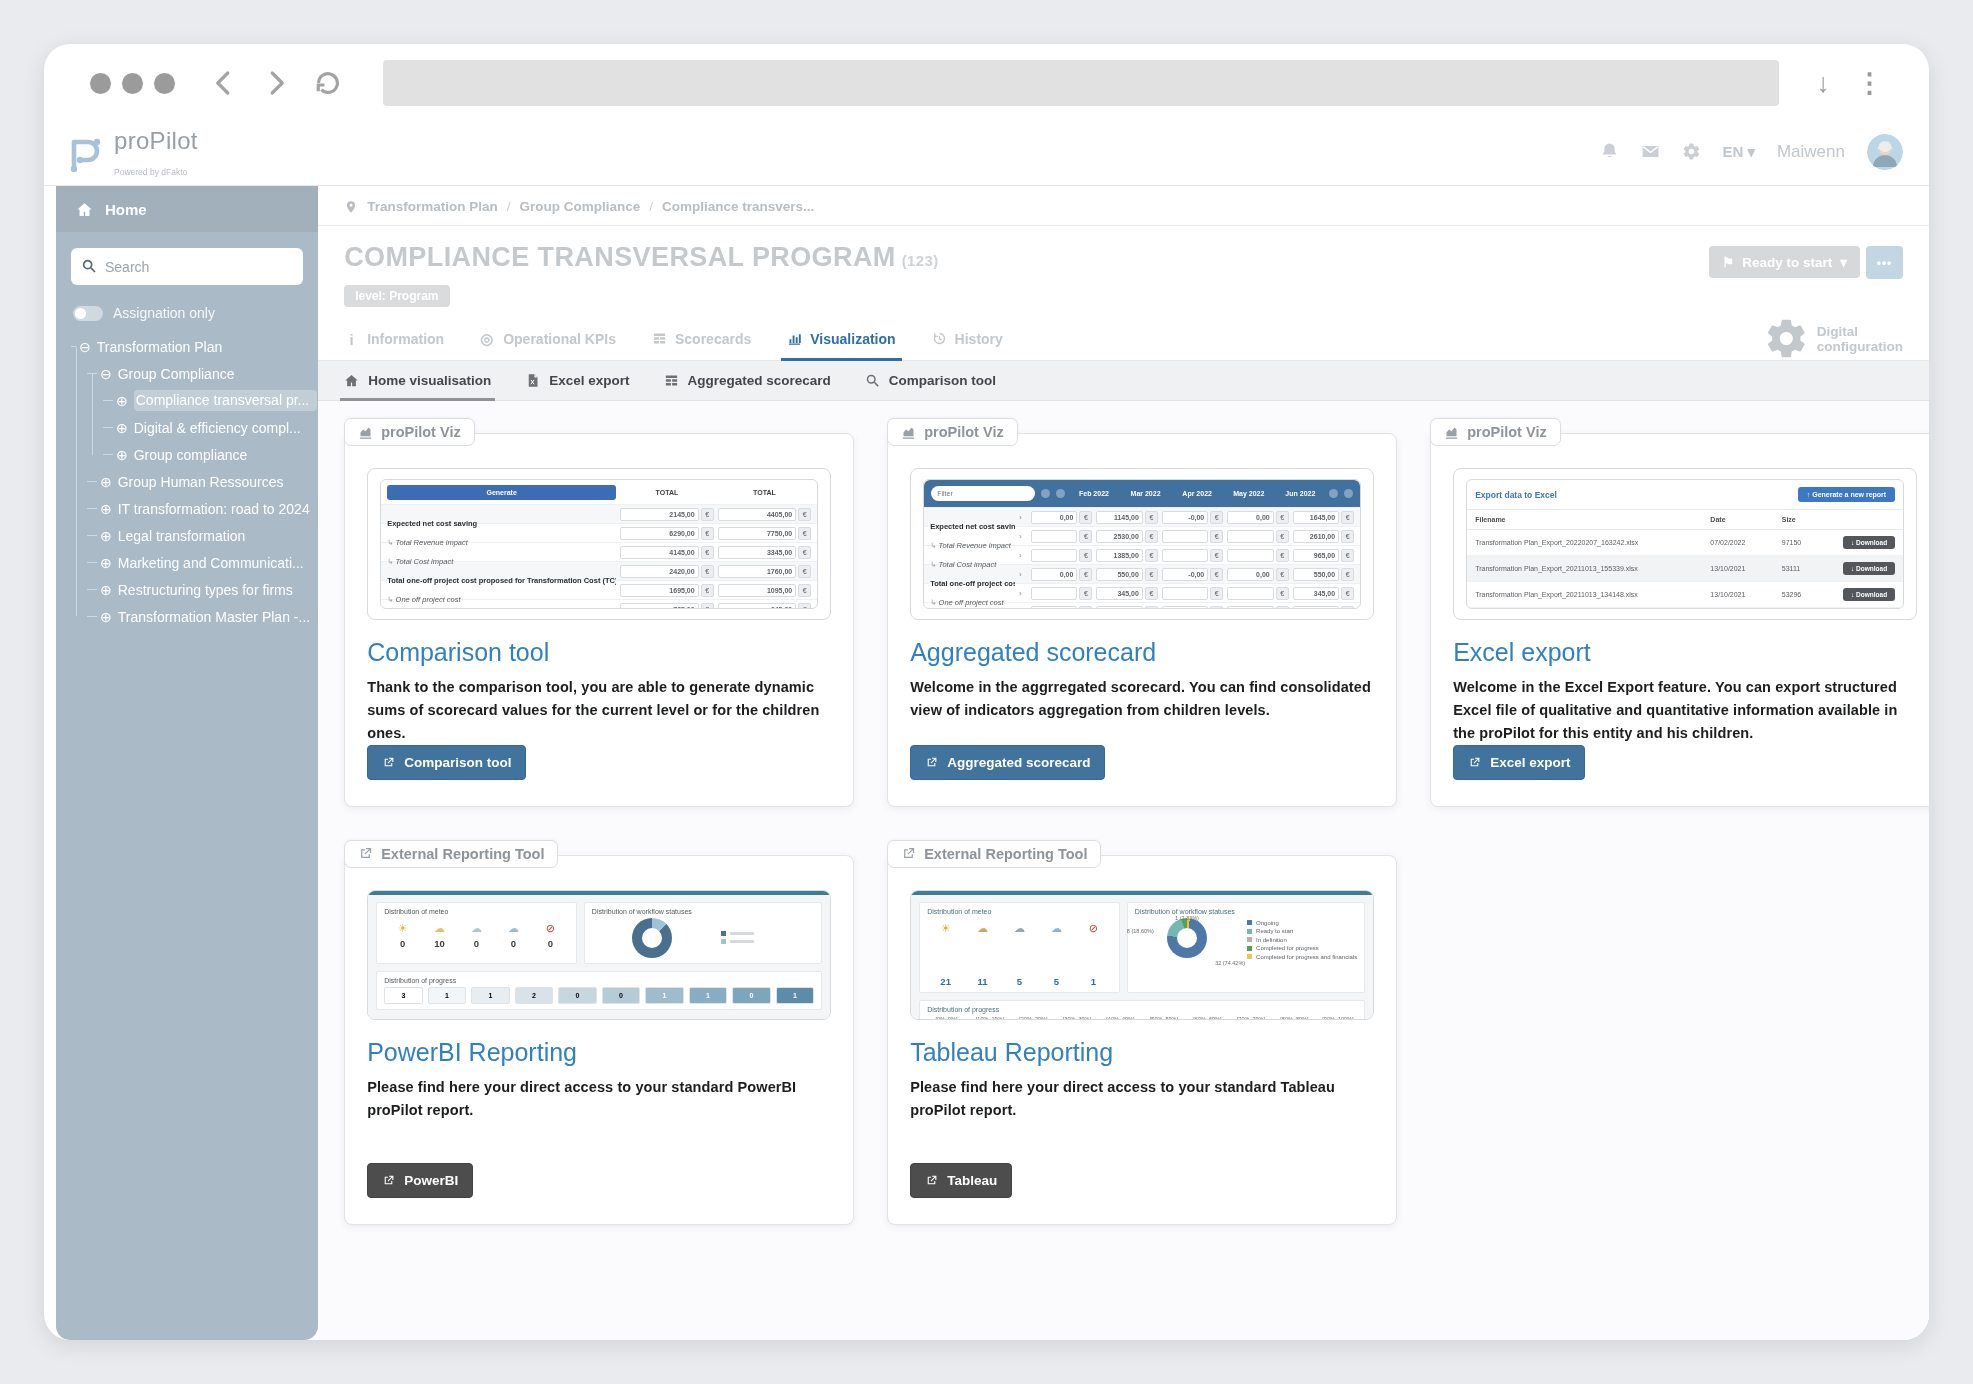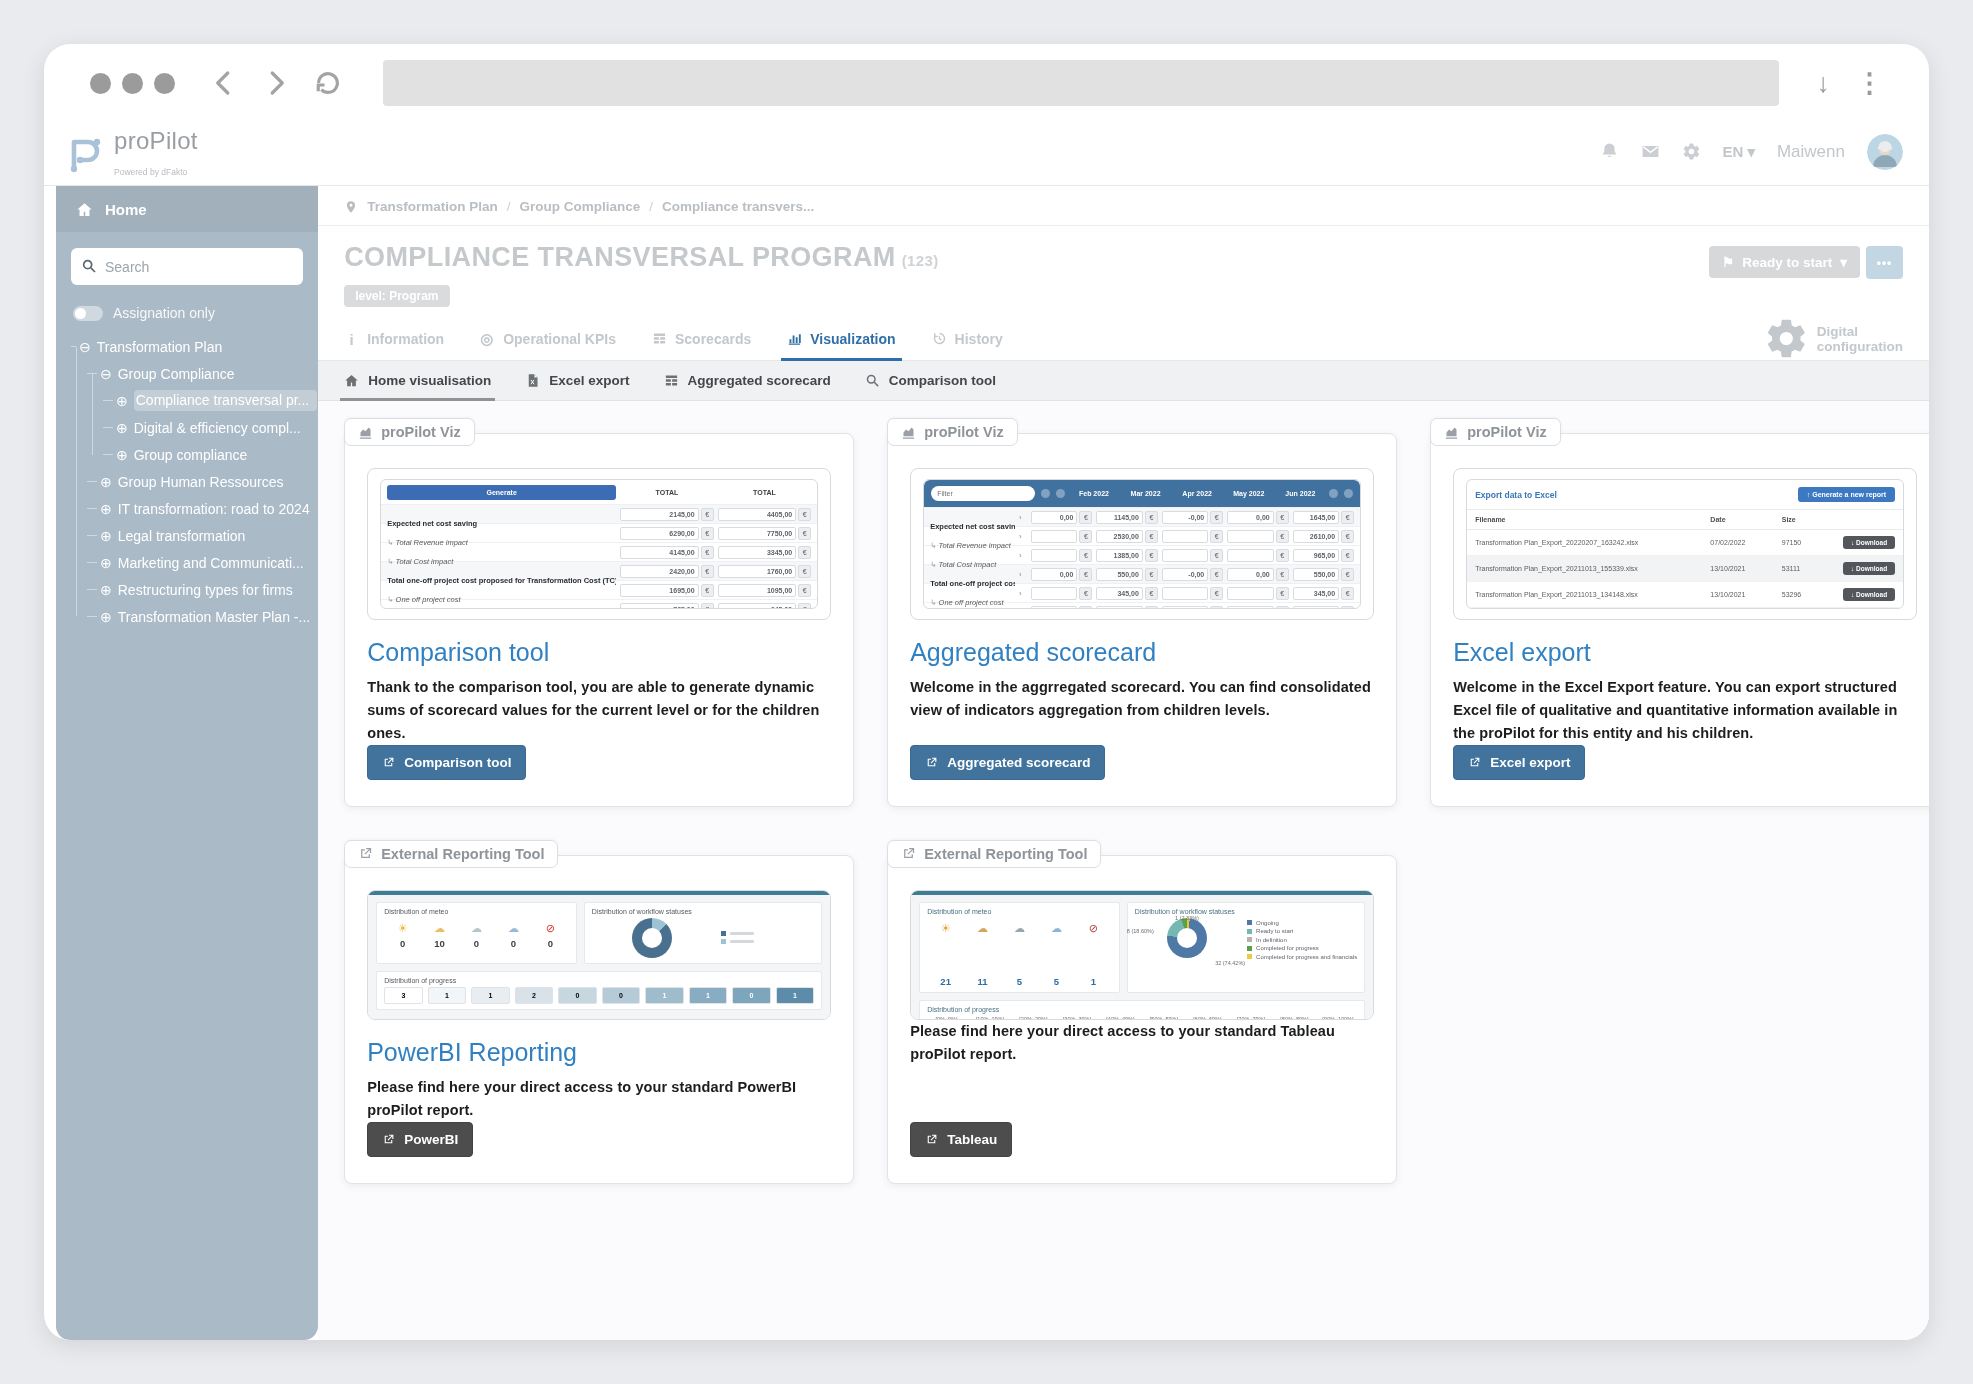--- a/index.html
+++ b/index.html
@@ -86,21 +86,21 @@
   .cardarea { flex:1; background:#fbfbfd; padding:32px 26px; display:grid; grid-template-columns:repeat(3, 510px); column-gap:33px; row-gap:48px; align-content:start; overflow:hidden; }
   .card { position:relative; background:#fff; border:1px solid #e2e3e6; border-radius:8px; box-shadow:0 2px 7px rgba(60,64,67,.08); padding:18px 22px 26px; display:flex; flex-direction:column; }
   .card.short { min-height:252px; }
   .tag { position:absolute; top:-16px; left:-1px; background:#fff; border:1px solid #dcdee1; border-radius:7px; padding:5px 13px; display:flex; align-items:center; gap:8px; font-size:14.5px; font-weight:700; color:#8e9499; box-shadow:0 -1px 3px rgba(0,0,0,.04); }
   .tag .tic { width:15px; height:15px; color:#9aa0a5; }
   .thumb { margin-top:16px; border:1px solid #d8dadd; border-radius:8px; background:#fff; overflow:hidden; }
   .thumb.tall { height:152px; padding:10px 12px; }
   .c-title { margin:18px 0 9px; font-size:25px; color:#3181c2; font-weight:400; }
   .c-desc { font-size:14.5px; font-weight:700; color:#1b1d1f; line-height:1.58; letter-spacing:.1px; }
   .c-btn { margin-top:auto; align-self:flex-start; display:flex; align-items:center; gap:9px; background:#42739c; border:1px solid #3a6890; color:#fff; font-size:13.5px; font-weight:700; padding:9px 14px; border-radius:4px; cursor:pointer; font-family:inherit; }
-  .c-btn.dark { background:#4d4d4d; border-color:#434343; }
+  .c-btn.dark { background:#4d4d4d; border-color:#434343;margin-top:41px; }
   .c-btn .tic { width:13px; height:13px; }
 
   
   .mt { border:1px solid #d6d9dd; border-radius:6px; overflow:hidden; height:100%; }
   .mt-head { display:flex; align-items:center; height:24px; padding:0 6px; gap:4px; }
   .gen { flex:0 0 54%; background:#3b6cb4; color:#fff; text-align:center; border-radius:3px; height:15px; line-height:15px; font-size:7px; font-weight:700; }
   .tot { flex:1; text-align:center; font-weight:700; font-size:7px; color:#3c4043; }
   .mt-row { display:flex; align-items:center; height:19px; border-top:1px solid #eef0f3; padding:0 6px; gap:4px; }
   .mt-row.b { background:#f5f7f9; }
   .mt-row.b .mt-label { font-weight:700; }
@@ -913,20 +913,21 @@
                       <span class="pbox" style="background:#2d3178;color:#fff">1</span>
                     </span>
                   <span class="pcell">
                       <div class="prange">[90%, 100%]</div>
                       <span class="pbox" style="background:#181b4a;color:#fff">5</span>
                     </span>
                 </div>
               </div>
             </div>
           </div>
+          <div class="c-title">Tableau Reporting</div>
           <div class="c-desc">Please find here your direct access to your standard Tableau proPilot report.</div>
           <button class="c-btn dark">
             <svg class="tic" viewBox="0 0 24 24">
                 <path fill="currentColor" d="M5 5h6v2H7v10h10v-4h2v6H5z"></path>
                 <path fill="currentColor" d="M13 3h8v8h-2V6.4l-7.3 7.3-1.4-1.4L17.6 5H13z"></path>
               </svg>
             <span>Tableau</span>
           </button>
         </div>
 

